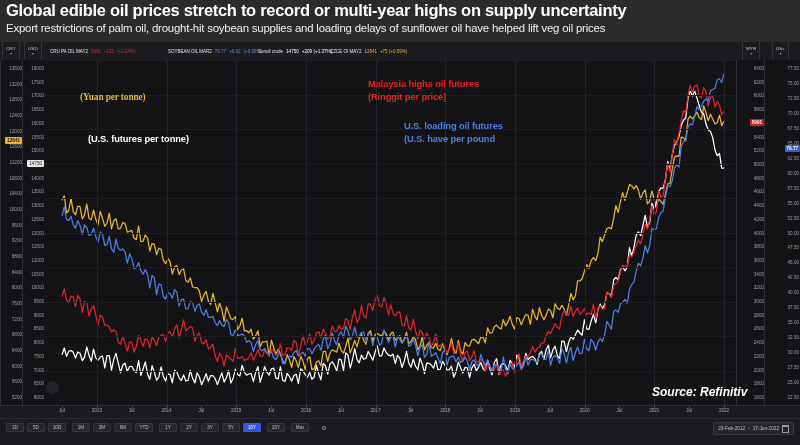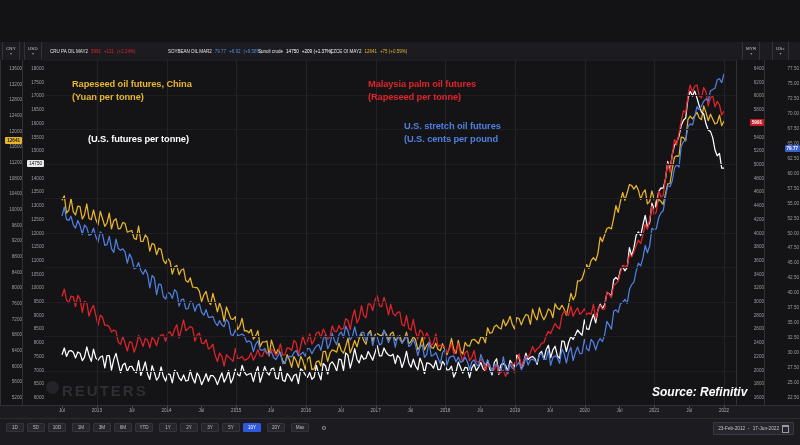--- a/index.html
+++ b/index.html
@@ -67,20 +67,24 @@
   .rng.gear{background:transparent;border:none;color:#9a9aa4;font-size:6px;}
   .daterange{position:absolute;top:3px;right:6px;height:11px;display:flex;align-items:center;padding:0 4px;
              font-size:4.7px;color:#c3c3cb;background:#26262c;border:1px solid #3a3a44;border-radius:1px;gap:3px;}
   .cal{display:inline-block;width:5px;height:5px;border:1px solid #9a9aa4;border-top-width:2px;}
 </style>
 </head>
 <body>
 
 <div id="root">
 
+  <div class="header">
+    <div class="hl-title">Global edible oil prices stretch to record or multi-year highs on supply uncertainty</div>
+    <div class="hl-sub">Export restrictions of palm oil, drought-hit soybean supplies and loading delays of sunflower oil have helped lift veg oil prices</div>
+  </div>
 
   <div class="ticker">
     <div class="tk-cell tk-sel" style="left:2px;">
       <span class="lab">CNY</span>
       <span class="car">▾</span>
     </div>
     <div class="tk-cell tk-sel" style="left:24px;">
       <span class="lab">USD</span>
       <span class="car">▾</span>
     </div>
@@ -231,35 +235,33 @@
 
   <div class="plot" id="plot"><div class="gridh" style="top: 310.5px;"></div><div class="gridh" style="top: 276px;"></div><div class="gridh" style="top: 241.5px;"></div><div class="gridh" style="top: 207px;"></div><div class="gridh" style="top: 172.5px;"></div><div class="gridh" style="top: 138px;"></div><div class="gridh" style="top: 103.5px;"></div><div class="gridh" style="top: 69px;"></div><div class="gridh" style="top: 34.5px;"></div><div class="gridh" style="top: 0px;"></div><div class="gridv" style="left: 680px;"></div><div class="gridv" style="left: 610.316px;"></div><div class="gridv" style="left: 540.632px;"></div><div class="gridv" style="left: 470.947px;"></div><div class="gridv" style="left: 401.263px;"></div><div class="gridv" style="left: 331.579px;"></div><div class="gridv" style="left: 261.895px;"></div><div class="gridv" style="left: 192.211px;"></div><div class="gridv" style="left: 122.526px;"></div><div class="gridv" style="left: 52.8421px;"></div>
     <svg id="svg" width="692" height="345" viewBox="0 0 692 345">
         <polyline points="18.0,140.4 20.3,135.9 22.5,153.0 24.8,150.4 27.0,138.3 29.3,151.9 31.5,155.0 33.8,146.2 36.0,146.7 38.3,159.0 40.5,154.9 42.8,144.0 45.0,158.5 47.3,159.7 49.5,150.0 51.8,159.3 54.0,165.1 56.3,151.4 58.5,158.5 60.8,166.4 63.0,163.0 65.3,153.0 67.5,168.9 69.8,160.7 72.0,158.7 74.3,168.9 76.5,168.3 78.8,162.5 81.0,163.3 83.3,172.2 85.6,171.2 87.8,170.5 90.1,178.4 92.3,179.4 94.6,166.0 96.8,181.5 99.1,181.3 101.3,174.9 103.6,178.1 105.8,191.1 108.1,183.5 110.3,184.4 112.6,194.7 114.8,188.2 117.1,189.4 119.3,200.1 121.6,203.7 123.8,198.4 126.1,201.6 128.3,214.1 130.6,206.8 132.8,205.5 135.1,214.7 137.3,210.0 139.6,209.0 141.8,220.5 144.1,222.2 146.3,217.8 148.6,227.0 150.9,227.5 153.1,227.5 155.4,231.4 157.6,241.6 159.9,234.8 162.1,231.4 164.4,241.3 166.6,244.6 168.9,233.3 171.1,241.9 173.4,251.9 175.6,243.1 177.9,249.9 180.1,261.3 182.4,246.9 184.6,252.6 186.9,258.9 189.1,259.3 191.4,256.6 193.6,269.6 195.9,265.7 198.1,258.3 200.4,270.9 202.6,270.7 204.9,272.8 207.1,269.4 209.4,279.2 211.6,275.9 213.9,270.7 216.1,286.7 218.4,281.9 220.7,282.0 222.9,281.0 225.2,295.9 227.4,280.1 229.7,287.6 231.9,294.0 234.2,289.2 236.4,293.9 238.7,300.7 240.9,303.5 243.2,294.6 245.4,299.7 247.7,307.3 249.9,296.5 252.2,300.8 254.4,307.6 256.7,296.4 258.9,300.8 261.2,309.6 263.4,299.0 265.7,296.6 267.9,309.6 270.2,308.9 272.4,301.9 274.7,300.8 276.9,306.1 279.2,291.5 281.4,291.4 283.7,301.4 286.0,293.0 288.2,289.9 290.5,290.9 292.7,292.1 295.0,283.2 297.2,290.3 299.5,293.2 301.7,286.5 304.0,278.1 306.2,293.0 308.5,287.0 310.7,280.5 313.0,286.9 315.2,278.4 317.5,273.9 319.7,280.5 322.0,284.3 324.2,273.5 326.5,270.6 328.7,281.0 331.0,274.9 333.2,273.5 335.5,275.1 337.7,275.9 340.0,270.8 342.2,274.1 344.5,279.7 346.7,273.7 349.0,272.1 351.3,280.2 353.5,278.2 355.8,275.7 358.0,282.8 360.3,279.2 362.5,272.1 364.8,283.6 367.0,281.5 369.3,276.9 371.5,279.5 373.8,289.7 376.0,286.0 378.3,277.0 380.5,289.9 382.8,285.0 385.0,282.6 387.3,287.6 389.5,288.2 391.8,283.2 394.0,289.3 396.3,290.6 398.5,283.7 400.8,290.1 403.0,294.8 405.3,288.1 407.5,278.4 409.8,289.7 412.0,293.3 414.3,280.3 416.6,290.8 418.8,294.1 421.1,282.3 423.3,285.6 425.6,286.1 427.8,280.0 430.1,279.3 432.3,281.3 434.6,283.7 436.8,277.0 439.1,277.6 441.3,282.8 443.6,267.8 445.8,273.2 448.1,272.6 450.3,266.8 452.6,265.1 454.8,267.8 457.1,269.0 459.3,259.6 461.6,265.8 463.8,262.2 466.1,256.3 468.3,264.4 470.6,269.0 472.8,257.6 475.1,258.5 477.3,264.9 479.6,258.7 481.9,254.5 484.1,255.4 486.4,264.3 488.6,249.1 490.9,256.4 493.1,259.8 495.4,247.7 497.6,255.2 499.9,259.8 502.1,255.4 504.4,248.9 506.6,250.7 508.9,257.7 511.1,243.7 513.4,248.1 515.6,249.6 517.9,245.3 520.1,249.0 522.4,255.2 524.6,245.5 526.9,233.3 529.1,239.9 531.4,235.8 533.6,220.8 535.9,221.0 538.1,218.7 540.4,211.3 542.6,204.7 544.9,208.4 547.1,200.6 549.4,197.6 551.7,200.7 553.9,193.6 556.2,177.2 558.4,181.6 560.7,174.8 562.9,168.5 565.2,167.4 567.4,168.9 569.7,158.1 571.9,145.7 574.2,152.3 576.4,141.5 578.7,132.5 580.9,140.3 583.2,132.8 585.4,124.5 587.7,125.6 589.9,129.2 592.2,125.6 594.4,130.2 596.7,139.4 598.9,132.9 601.2,129.9 603.4,143.9 605.7,141.4 607.9,131.0 610.2,139.3 612.4,146.3 614.7,139.1 617.0,141.5 619.2,144.3 621.5,133.9 623.7,123.8 626.0,123.5 628.2,109.1 630.5,97.2 632.7,95.9 635.0,96.2 637.2,77.1 639.5,77.6 641.7,80.9 644.0,59.3 646.2,56.1 648.5,58.9 650.7,55.9 653.0,52.3 655.2,57.8 657.5,59.7 659.7,45.9 662.0,52.5 664.2,60.7 666.5,54.2 668.7,59.0 671.0,64.0 673.2,62.8 675.5,55.2 677.7,65.7 680.0,61.0" fill="none" stroke="#e8b52c" stroke-width="1.25" stroke-linejoin="round"></polyline>
         <polyline points="18.0,294.7 20.3,288.0 22.5,296.4 24.8,291.2 27.0,290.6 29.3,292.3 31.5,297.9 33.8,292.0 36.0,293.3 38.3,300.6 40.5,297.2 42.8,286.9 45.0,295.3 47.3,301.4 49.5,289.1 51.8,297.8 54.0,300.3 56.3,297.0 58.5,296.0 60.8,307.9 63.0,295.7 65.3,295.6 67.5,310.1 69.8,299.4 72.0,293.4 74.3,303.2 76.5,312.7 78.8,305.0 81.0,303.2 83.3,311.6 85.6,306.5 87.8,306.4 90.1,310.5 92.3,312.7 94.6,300.7 96.8,315.5 99.1,309.0 101.3,301.9 103.6,313.9 105.8,319.4 108.1,305.7 110.3,312.1 112.6,320.1 114.8,317.0 117.1,306.8 119.3,316.3 121.6,321.1 123.8,313.8 126.1,314.6 128.3,322.9 130.6,310.3 132.8,311.9 135.1,317.9 137.3,320.5 139.6,314.9 141.8,321.0 144.1,320.4 146.3,310.3 148.6,318.3 150.9,323.0 153.1,313.0 155.4,316.8 157.6,324.7 159.9,319.6 162.1,313.7 164.4,321.3 166.6,315.5 168.9,315.5 171.1,318.5 173.4,324.6 175.6,318.6 177.9,312.9 180.1,322.1 182.4,317.5 184.6,310.6 186.9,323.0 189.1,318.3 191.4,309.2 193.6,314.5 195.9,315.9 198.1,305.3 200.4,312.2 202.6,315.2 204.9,314.0 207.1,313.3 209.4,321.6 211.6,312.6 213.9,306.7 216.1,322.2 218.4,314.8 220.7,306.5 222.9,312.4 225.2,315.0 227.4,308.8 229.7,308.2 231.9,318.2 234.2,318.8 236.4,306.7 238.7,320.2 240.9,321.5 243.2,313.5 245.4,316.3 247.7,321.2 249.9,315.5 252.2,314.2 254.4,323.6 256.7,308.8 258.9,310.8 261.2,314.6 263.4,317.4 265.7,312.4 267.9,319.3 270.2,317.0 272.4,305.3 274.7,313.9 276.9,319.8 279.2,303.5 281.4,305.7 283.7,314.0 286.0,303.9 288.2,301.9 290.5,305.3 292.7,311.1 295.0,299.0 297.2,299.9 299.5,310.5 301.7,292.9 304.0,295.3 306.2,308.0 308.5,299.5 310.7,288.6 313.0,299.2 315.2,302.9 317.5,295.0 319.7,299.3 322.0,298.3 324.2,291.5 326.5,295.8 328.7,300.2 331.0,292.7 333.2,285.6 335.5,295.8 337.7,295.9 340.0,288.0 342.2,292.5 344.5,295.2 346.7,295.9 349.0,294.2 351.3,303.7 353.5,295.4 355.8,298.1 358.0,307.5 360.3,300.9 362.5,291.4 364.8,303.0 367.0,307.3 369.3,299.2 371.5,306.0 373.8,309.8 376.0,298.2 378.3,303.9 380.5,313.5 382.8,302.8 385.0,303.3 387.3,305.0 389.5,308.2 391.8,300.7 394.0,309.7 396.3,309.3 398.5,301.3 400.8,304.6 403.0,310.0 405.3,309.7 407.5,306.2 409.8,317.1 412.0,312.0 414.3,302.1 416.6,307.8 418.8,313.1 421.1,307.3 423.3,307.9 425.6,317.6 427.8,308.0 430.1,304.2 432.3,310.8 434.6,307.2 436.8,302.5 439.1,308.8 441.3,311.0 443.6,300.2 445.8,309.0 448.1,314.9 450.3,302.5 452.6,298.7 454.8,314.3 457.1,304.6 459.3,303.6 461.6,305.5 463.8,310.8 466.1,300.4 468.3,304.0 470.6,306.9 472.8,295.1 475.1,297.8 477.3,307.6 479.6,302.1 481.9,293.2 484.1,299.6 486.4,297.3 488.6,296.5 490.9,298.6 493.1,304.4 495.4,293.6 497.6,291.4 499.9,299.3 502.1,289.8 504.4,285.2 506.6,297.7 508.9,289.9 511.1,286.2 513.4,295.9 515.6,298.4 517.9,281.0 520.1,281.4 522.4,291.7 524.6,282.5 526.9,276.4 529.1,279.5 531.4,274.8 533.6,270.0 535.9,273.0 538.1,275.2 540.4,259.9 542.6,268.8 544.9,269.5 547.1,261.2 549.4,254.4 551.7,262.9 553.9,249.9 556.2,244.2 558.4,248.3 560.7,244.7 562.9,233.0 565.2,233.6 567.4,236.1 569.7,219.8 571.9,217.5 574.2,219.7 576.4,209.8 578.7,206.6 580.9,210.8 583.2,207.3 585.4,187.7 587.7,196.0 589.9,187.8 592.2,175.1 594.4,171.9 596.7,175.5 598.9,165.1 601.2,155.4 603.4,166.9 605.7,162.6 607.9,143.2 610.2,148.9 612.4,143.3 614.7,131.3 617.0,127.9 619.2,128.3 621.5,119.1 623.7,101.5 626.0,110.4 628.2,95.0 630.5,85.2 632.7,82.4 635.0,76.3 637.2,65.5 639.5,60.2 641.7,58.0 644.0,38.3 646.2,31.3 648.5,36.0 650.7,31.1 653.0,38.0 655.2,45.8 657.5,52.1 659.7,54.0 662.0,63.8 664.2,70.0 666.5,71.6 668.7,77.6 671.0,90.0 673.2,95.8 675.5,93.5 677.7,108.1 680.0,108.2" fill="none" stroke="#ffffff" stroke-width="1.25" stroke-linejoin="round"></polyline>
         <polyline points="18.0,236.5 20.3,229.0 22.5,239.8 24.8,242.9 27.0,236.1 29.3,236.9 31.5,246.5 33.8,235.4 36.0,238.9 38.3,252.3 40.5,241.4 42.8,242.8 45.0,256.1 47.3,249.3 49.5,245.4 51.8,255.3 54.0,265.5 56.3,255.2 58.5,257.3 60.8,265.3 63.0,265.0 65.3,266.9 67.5,272.1 69.8,270.0 72.0,271.3 74.3,282.3 76.5,284.4 78.8,276.4 81.0,283.1 83.3,291.0 85.6,281.9 87.8,282.3 90.1,292.2 92.3,286.0 94.6,275.5 96.8,280.1 99.1,286.4 101.3,278.5 103.6,280.2 105.8,287.8 108.1,277.5 110.3,279.9 112.6,285.7 114.8,277.1 117.1,275.2 119.3,274.7 121.6,281.4 123.8,272.8 126.1,271.9 128.3,276.8 130.6,269.2 132.8,264.8 135.1,277.8 137.3,269.4 139.6,259.8 141.8,270.7 144.1,268.6 146.3,266.5 148.6,268.1 150.9,281.2 153.1,274.9 155.4,273.1 157.6,283.0 159.9,283.6 162.1,279.6 164.4,288.9 166.6,287.7 168.9,284.2 171.1,295.3 173.4,301.6 175.6,293.0 177.9,296.6 180.1,306.1 182.4,294.8 184.6,297.0 186.9,299.1 189.1,301.3 191.4,288.6 193.6,298.3 195.9,298.1 198.1,296.5 200.4,300.3 202.6,299.4 204.9,297.5 207.1,292.6 209.4,300.2 211.6,295.8 213.9,289.8 216.1,296.0 218.4,296.3 220.7,290.0 222.9,293.9 225.2,294.6 227.4,289.2 229.7,290.9 231.9,295.6 234.2,292.7 236.4,283.8 238.7,295.1 240.9,294.9 243.2,287.8 245.4,288.3 247.7,290.5 249.9,280.3 252.2,282.9 254.4,294.8 256.7,286.1 258.9,276.0 261.2,284.3 263.4,281.4 265.7,273.9 267.9,284.2 270.2,280.3 272.4,273.0 274.7,271.8 276.9,277.9 279.2,269.1 281.4,273.2 283.7,279.4 286.0,276.7 288.2,265.8 290.5,271.3 292.7,271.7 295.0,265.5 297.2,269.5 299.5,268.3 301.7,258.7 304.0,260.5 306.2,269.6 308.5,257.0 310.7,249.8 313.0,263.0 315.2,258.3 317.5,245.6 319.7,255.6 322.0,257.8 324.2,243.9 326.5,244.2 328.7,250.6 331.0,240.2 333.2,235.5 335.5,246.0 337.7,246.7 340.0,237.3 342.2,244.1 344.5,254.8 346.7,244.4 349.0,253.4 351.3,255.9 353.5,252.3 355.8,251.8 358.0,264.8 360.3,265.9 362.5,255.3 364.8,268.3 367.0,270.2 369.3,259.4 371.5,271.2 373.8,279.0 376.0,269.9 378.3,272.1 380.5,279.1 382.8,273.0 385.0,277.3 387.3,286.0 389.5,282.9 391.8,273.9 394.0,286.5 396.3,285.1 398.5,286.1 400.8,286.5 403.0,292.9 405.3,289.6 407.5,283.2 409.8,293.9 412.0,290.1 414.3,283.4 416.6,294.2 418.8,301.7 421.1,292.8 423.3,290.9 425.6,300.6 427.8,297.3 430.1,290.5 432.3,301.8 434.6,301.8 436.8,299.3 439.1,301.7 441.3,310.7 443.6,304.0 445.8,306.7 448.1,309.7 450.3,309.9 452.6,304.2 454.8,313.6 457.1,312.2 459.3,310.2 461.6,316.4 463.8,310.8 466.1,304.7 468.3,302.9 470.6,312.8 472.8,299.9 475.1,293.9 477.3,306.5 479.6,300.8 481.9,295.9 484.1,297.5 486.4,292.8 488.6,286.4 490.9,292.1 493.1,288.8 495.4,287.1 497.6,283.0 499.9,282.8 502.1,275.9 504.4,271.4 506.6,273.6 508.9,268.3 511.1,263.5 513.4,267.1 515.6,268.9 517.9,255.6 520.1,250.9 522.4,253.9 524.6,255.4 526.9,246.5 529.1,256.3 531.4,251.4 533.6,247.9 535.9,254.3 538.1,252.2 540.4,248.8 542.6,254.6 544.9,252.9 547.1,254.3 549.4,244.3 551.7,258.9 553.9,250.1 556.2,245.5 558.4,249.3 560.7,248.8 562.9,231.8 565.2,234.1 567.4,237.6 569.7,225.4 571.9,223.6 574.2,221.4 576.4,212.3 578.7,205.3 580.9,206.1 583.2,206.6 585.4,194.8 587.7,196.8 589.9,191.9 592.2,185.3 594.4,180.1 596.7,183.7 598.9,175.0 601.2,164.2 603.4,169.3 605.7,159.2 607.9,146.0 610.2,154.8 612.4,151.8 614.7,131.1 617.0,137.0 619.2,135.5 621.5,118.2 623.7,103.3 626.0,112.3 628.2,96.2 630.5,79.3 632.7,85.0 635.0,72.8 637.2,61.3 639.5,50.6 641.7,52.9 644.0,35.5 646.2,25.1 648.5,32.0 650.7,26.0 653.0,25.0 655.2,35.9 657.5,37.8 659.7,27.5 662.0,31.8 664.2,46.2 666.5,37.7 668.7,35.9 671.0,46.9 673.2,41.4 675.5,45.0 677.7,55.0 680.0,51.1" fill="none" stroke="#e0242a" stroke-width="1.25" stroke-linejoin="round"></polyline>
         <polyline points="18.0,156.1 20.3,147.0 22.5,159.4 24.8,160.4 27.0,156.2 29.3,164.8 31.5,168.1 33.8,160.5 36.0,165.4 38.3,174.5 40.5,164.9 42.8,167.6 45.0,175.4 47.3,174.1 49.5,168.2 51.8,176.6 54.0,182.3 56.3,171.8 58.5,174.4 60.8,185.3 63.0,184.7 65.3,176.4 67.5,188.6 69.8,192.5 72.0,179.2 74.3,188.6 76.5,190.3 78.8,188.9 81.0,191.8 83.3,203.2 85.6,193.9 87.8,198.7 90.1,208.8 92.3,207.7 94.6,202.6 96.8,210.5 99.1,214.3 101.3,209.6 103.6,214.5 105.8,228.0 108.1,215.5 110.3,217.8 112.6,234.7 114.8,224.2 117.1,224.6 119.3,236.5 121.6,239.0 123.8,232.6 126.1,233.5 128.3,238.3 130.6,229.6 132.8,232.1 135.1,246.1 137.3,239.7 139.6,239.1 141.8,248.8 144.1,248.6 146.3,241.5 148.6,242.8 150.9,251.2 153.1,245.2 155.4,244.0 157.6,252.3 159.9,255.2 162.1,249.6 164.4,257.3 166.6,257.4 168.9,256.4 171.1,262.5 173.4,265.7 175.6,260.6 177.9,265.1 180.1,266.7 182.4,259.4 184.6,262.4 186.9,274.6 189.1,275.4 191.4,269.8 193.6,275.6 195.9,275.0 198.1,274.1 200.4,276.0 202.6,282.1 204.9,280.8 207.1,282.4 209.4,291.6 211.6,284.5 213.9,280.8 216.1,289.7 218.4,290.4 220.7,288.4 222.9,292.7 225.2,293.7 227.4,291.6 229.7,297.8 231.9,299.5 234.2,295.5 236.4,292.2 238.7,303.6 240.9,302.7 243.2,297.4 245.4,296.4 247.7,296.8 249.9,292.5 252.2,290.4 254.4,296.1 256.7,294.3 258.9,292.1 261.2,296.3 263.4,288.5 265.7,288.8 267.9,293.8 270.2,289.2 272.4,286.0 274.7,284.4 276.9,290.3 279.2,279.2 281.4,275.3 283.7,288.7 286.0,283.7 288.2,273.2 290.5,280.5 292.7,284.7 295.0,274.6 297.2,271.9 299.5,277.6 301.7,266.1 304.0,271.0 306.2,280.0 308.5,276.5 310.7,267.0 313.0,276.8 315.2,276.8 317.5,272.3 319.7,272.4 322.0,281.4 324.2,273.5 326.5,273.5 328.7,285.5 331.0,275.7 333.2,276.9 335.5,285.0 337.7,283.6 340.0,269.9 342.2,276.3 344.5,282.6 346.7,277.4 349.0,275.3 351.3,287.2 353.5,276.0 355.8,279.1 358.0,283.3 360.3,279.9 362.5,275.0 364.8,286.5 367.0,284.7 369.3,279.3 371.5,285.2 373.8,295.5 376.0,287.5 378.3,284.7 380.5,297.4 382.8,294.4 385.0,281.9 387.3,296.1 389.5,295.0 391.8,292.6 394.0,297.9 396.3,303.7 398.5,293.0 400.8,289.3 403.0,305.0 405.3,297.5 407.5,296.4 409.8,296.1 412.0,301.8 414.3,297.2 416.6,302.3 418.8,301.1 421.1,297.4 423.3,301.3 425.6,309.7 427.8,302.0 430.1,299.8 432.3,304.4 434.6,306.2 436.8,294.5 439.1,300.7 441.3,305.0 443.6,300.7 445.8,305.1 448.1,312.8 450.3,304.7 452.6,304.8 454.8,306.2 457.1,311.2 459.3,296.9 461.6,309.2 463.8,313.6 466.1,304.0 468.3,308.3 470.6,307.9 472.8,305.3 475.1,302.1 477.3,309.6 479.6,305.6 481.9,297.0 484.1,305.1 486.4,299.9 488.6,299.2 490.9,300.7 493.1,302.5 495.4,295.1 497.6,293.5 499.9,299.3 502.1,299.3 504.4,289.8 506.6,305.3 508.9,297.3 511.1,295.9 513.4,297.9 515.6,303.3 517.9,289.0 520.1,293.2 522.4,303.0 524.6,292.7 526.9,287.3 529.1,300.5 531.4,292.4 533.6,287.0 535.9,293.6 538.1,293.3 540.4,279.4 542.6,288.5 544.9,290.8 547.1,279.4 549.4,282.3 551.7,290.0 553.9,282.3 556.2,278.5 558.4,281.6 560.7,274.5 562.9,261.3 565.2,265.1 567.4,269.2 569.7,251.3 571.9,249.8 574.2,252.4 576.4,243.8 578.7,242.3 580.9,239.3 583.2,243.4 585.4,229.6 587.7,224.6 589.9,222.1 592.2,211.2 594.4,203.1 596.7,205.9 598.9,198.2 601.2,185.5 603.4,192.8 605.7,185.7 607.9,168.4 610.2,169.7 612.4,168.6 614.7,157.5 617.0,152.8 619.2,150.8 621.5,136.6 623.7,125.7 626.0,126.7 628.2,121.0 630.5,108.1 632.7,104.7 635.0,107.0 637.2,86.6 639.5,81.5 641.7,80.2 644.0,66.6 646.2,63.9 648.5,65.0 650.7,56.7 653.0,46.6 655.2,49.7 657.5,45.9 659.7,41.3 662.0,38.8 664.2,41.1 666.5,30.7 668.7,29.5 671.0,28.3 673.2,19.8 675.5,18.7 677.7,22.7 680.0,13.7" fill="none" stroke="#4f7fe0" stroke-width="1.25" stroke-linejoin="round"></polyline>
       </svg>
   </div>
 
-  <div class="anno a-gold" style="left:72px;top:78px;">Rapeseed oil futures, China</div>
-  <div class="anno a-gold" style="left:72px;top:91px;">(Yuan per tonne)</div>
+  <div class="anno a-gold" style="left:80px;top:91px;font-family:Liberation Serif, serif;">(Yuan per tonne)</div>
 
   <div class="anno a-white" style="left:88px;top:133px;">(U.S. futures per tonne)</div>
 
-  <div class="anno a-red" style="left:368px;top:78px;">Malaysia palm oil futures</div>
-  <div class="anno a-red" style="left:368px;top:91px;">(Rapeseed per tonne)</div>
-
-  <div class="anno a-blue" style="left:404px;top:120px;">U.S. stretch oil futures</div>
-  <div class="anno a-blue" style="left:404px;top:133px;">(U.S. cents per pound</div>
+  <div class="anno a-red" style="left:368px;top:78px;">Malaysia highs oil futures</div>
+  <div class="anno a-red" style="left:368px;top:91px;">(Ringgit per price)</div>
+
+  <div class="anno a-blue" style="left:404px;top:120px;">U.S. loading oil futures</div>
+  <div class="anno a-blue" style="left:404px;top:133px;">(U.S. have per pound</div>
 
   <div class="source" style="left:652px;top:385px;">Source: Refinitiv</div>
 
   <div class="wmark-dot"></div>
-  <div class="wmark" style="left:62px;">REUTERS</div>
 
   <div class="xaxis" id="xaxis">
       <div class="xlab" style="left: 62px;">Jul</div>
       <div class="xtick" style="left: 62px;"></div>
       <div class="xlab" style="left: 96.8421px;">2013</div>
       <div class="xtick" style="left: 96.8421px;"></div>
       <div class="xlab" style="left: 131.684px;">Jul</div>
       <div class="xtick" style="left: 131.684px;"></div>
       <div class="xlab" style="left: 166.526px;">2014</div>
       <div class="xtick" style="left: 166.526px;"></div>

